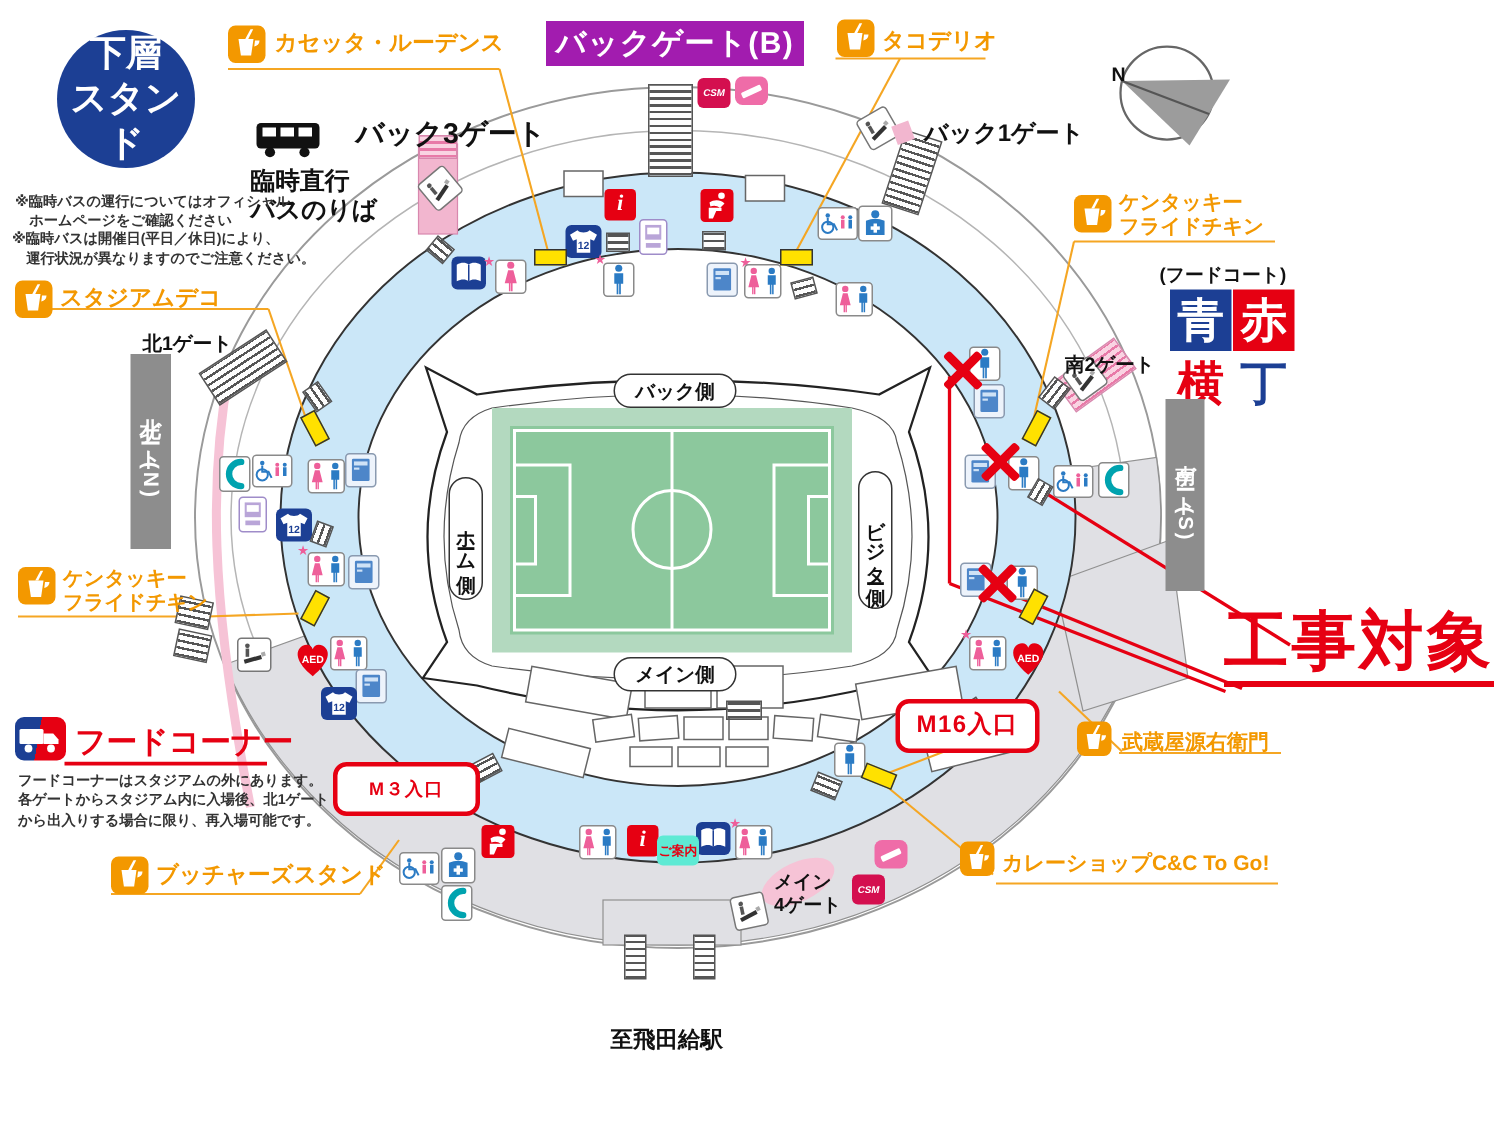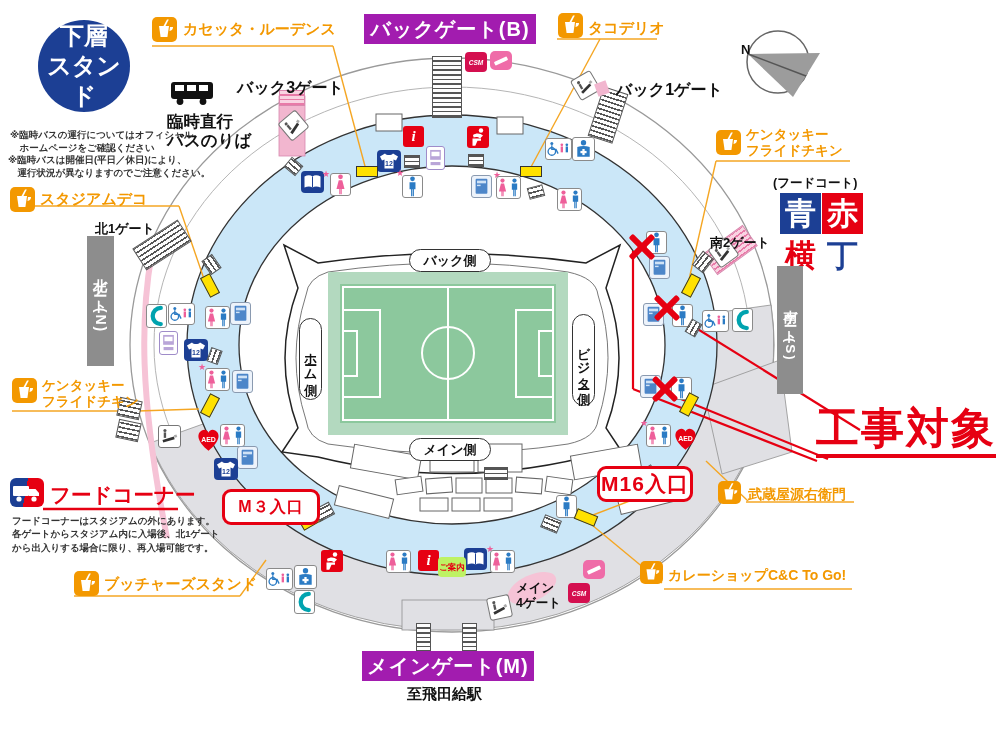--- a/index.html
+++ b/index.html
@@ -19,21 +19,21 @@
          align-items:center;justify-content:center;font-size:13px;
          writing-mode:vertical-rl;text-orientation:mixed}
   .badge{background:#1c3f94;color:#fff;border-radius:50%;width:92px;height:92px;display:flex;
          align-items:center;justify-content:center;text-align:center;font-size:24px;line-height:1.25}
   .entry{background:#fff;border:3px solid #e60012;border-radius:9px;color:#e60012;
          display:flex;align-items:center;justify-content:center;letter-spacing:1px}
   .kouji{color:#e60012;font-size:43px;letter-spacing:2px;border-bottom:4px solid #e60012;
          padding-bottom:3px;line-height:1.05}
   .aoblock{width:41px;height:41px;display:flex;align-items:center;justify-content:center;
            font-size:31px;line-height:1}
-  .guide{background:#bef264;border-radius:4px;color:#e60012;display:flex;align-items:center;
+  .guide{background:#5eead4;border-radius:4px;color:#e60012;display:flex;align-items:center;
          justify-content:center;font-size:8.5px}
   .ic{position:absolute;box-sizing:border-box}
   .ic>svg{display:block;width:100%;height:100%}
   .wbox{background:#fff;border:1.2px solid #8a8a8a;border-radius:3px;display:flex;
         align-items:center;justify-content:center;gap:1px}
   .nbox{background:#1c3f94;border-radius:4px}
   .rbox{background:#e60012;border-radius:3px;color:#fff;display:flex;align-items:center;justify-content:center}
   .lkr{background:#edf3fb;border:1.2px solid #8a9ab0;border-radius:3px}
   .vnd{background:#fff;border:1.3px solid #9f8cc9;border-radius:3px}
   .csm{background:#d40f4f;border-radius:4px;color:#fff;font-size:6.5px;font-weight:bold;
@@ -629,58 +629,57 @@
   <div class="xmark" style="left:628px;top:233px"></div>
   <div class="xmark" style="left:653px;top:294px"></div>
   <div class="xmark" style="left:651px;top:375px"></div>
 
   <div class="badge lbl" style="left:38px;top:20px">下層
 スタンド</div>
 
   <div class="lbl orange" style="left:183px;top:20px;font-size:15px">カセッタ・ルーデンス</div>
   <div class="lbl gbox" style="left:364px;top:14px;width:172px;height:30px;font-size:20px">バックゲート(B)</div>
   <div class="lbl orange" style="left:588px;top:19px;font-size:15px">タコデリオ</div>
-  <div class="lbl" style="left:237px;top:79px;font-size:16px">バック3ゲート</div>
+  <div class="lbl" style="left:237px;top:79px;font-size:19px">バック3ゲート</div>
   <div class="lbl" style="left:616px;top:81px;font-size:16px">バック1ゲート</div>
   <div class="lbl" style="left:167px;top:112px;font-size:16.5px">臨時直行
 バスのりば</div>
   <div class="lbl note" style="left:10px;top:128px">※臨時バスの運行についてはオフィシャル
 　ホームページをご確認ください</div>
   <div class="lbl note" style="left:8px;top:153px">※臨時バスは開催日(平日／休日)により、
 　運行状況が異なりますのでご注意ください。</div>
   <div class="lbl orange" style="left:40px;top:190px;font-size:15px">スタジアムデコ</div>
   <div class="lbl" style="left:95px;top:221px;font-size:13px">北1ゲート</div>
   <div class="lbl gboxv" style="left:87px;top:236px;width:27px;height:130px;font-size:14px">北ゲート(N)</div>
   <div class="lbl orange" style="left:42px;top:378px;font-size:13.5px">ケンタッキー
 フライドチキン</div>
   <div class="lbl" style="left:50px;top:483px;font-size:20.5px;color:#e60012">フードコーナー</div>
   <div class="lbl note" style="left:12px;top:514px">フードコーナーはスタジアムの外にあります。
 各ゲートからスタジアム内に入場後、北1ゲート
 から出入りする場合に限り、再入場可能です。</div>
   <div class="lbl orange" style="left:104px;top:575px;font-size:15px">ブッチャーズスタンド</div>
-  <div class="lbl entry" style="left:222px;top:489px;width:92px;height:30px;font-size:16px">M３入口</div>
-  <div class="lbl entry" style="left:597px;top:466px;width:90px;height:30px;font-size:21px">M16入口</div>
+  <div class="lbl entry" style="left:222px;top:508px;width:92px;height:30px;font-size:12px">M３入口</div>
+  <div class="lbl entry" style="left:597px;top:466px;width:90px;height:30px;font-size:16px">M16入口</div>
 
   <div class="lbl orange" style="left:746px;top:127px;font-size:13.5px">ケンタッキー
 フライドチキン</div>
   <div class="lbl" style="left:773px;top:176px;font-size:12.5px">(フードコート)</div>
   <div class="lbl aoblock" style="left:780px;top:193px;background:#1c3f94;color:#fff">青</div>
   <div class="lbl aoblock" style="left:822px;top:193px;background:#e60012;color:#fff">赤</div>
   <div class="lbl aoblock" style="left:780px;top:235px;background:#fff;color:#e60012">横</div>
   <div class="lbl aoblock" style="left:822px;top:235px;background:#fff;color:#1c3f94">丁</div>
   <div class="lbl" style="left:710px;top:235px;font-size:13px">南2ゲート</div>
   <div class="lbl gboxv" style="left:777px;top:266px;width:26px;height:128px;font-size:13.5px">南ゲート(S)</div>
   <div class="lbl kouji" style="left:816px;top:406px">工事対象</div>
   <div class="lbl orange" style="left:748px;top:486px;font-size:14px">武蔵屋源右衛門</div>
   <div class="lbl orange" style="left:668px;top:567px;font-size:14px">カレーショップC&amp;C To Go!</div>
 
   <div class="lbl" style="left:516px;top:581px;font-size:12.5px">メイン
 4ゲート</div>
   <div class="lbl guide" style="left:438px;top:557px;width:28px;height:20px">ご案内</div>
-  <div class="lbl gbox" style="left:362px;top:651px;width:172px;height:30px;font-size:20px">メインゲート(M)</div>
   <div class="lbl" style="left:407px;top:685px;font-size:15px">至飛田給駅</div>
 
   <div class="lbl pillh" style="left:409px;top:249px;width:80px;height:21px">バック側</div>
   <div class="lbl pillh" style="left:409px;top:438px;width:80px;height:21px">メイン側</div>
   <div class="lbl pillv" style="left:299px;top:318px;width:21px;height:80px">ホーム側</div>
   <div class="lbl pillv" style="left:572px;top:314px;width:21px;height:90px">ビジター側</div>
 
   <div class="lbl" style="left:741px;top:42px;font-size:13px">N</div>
 </div>
 

